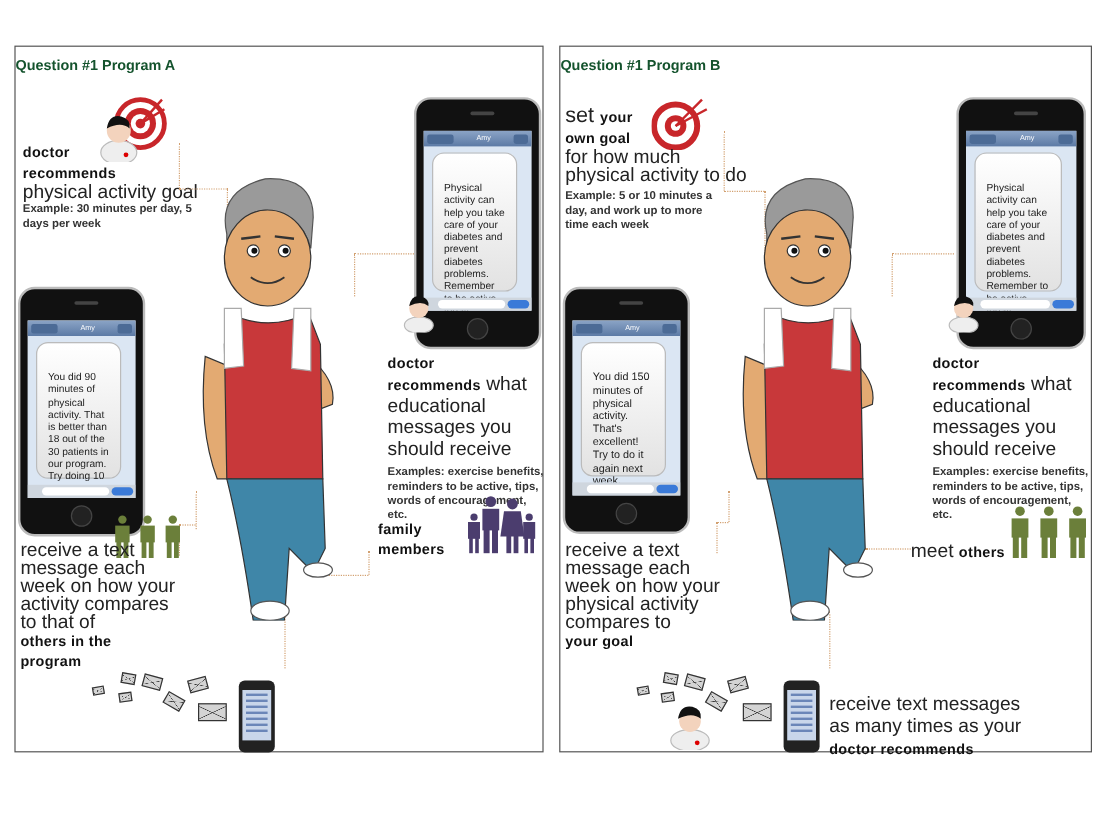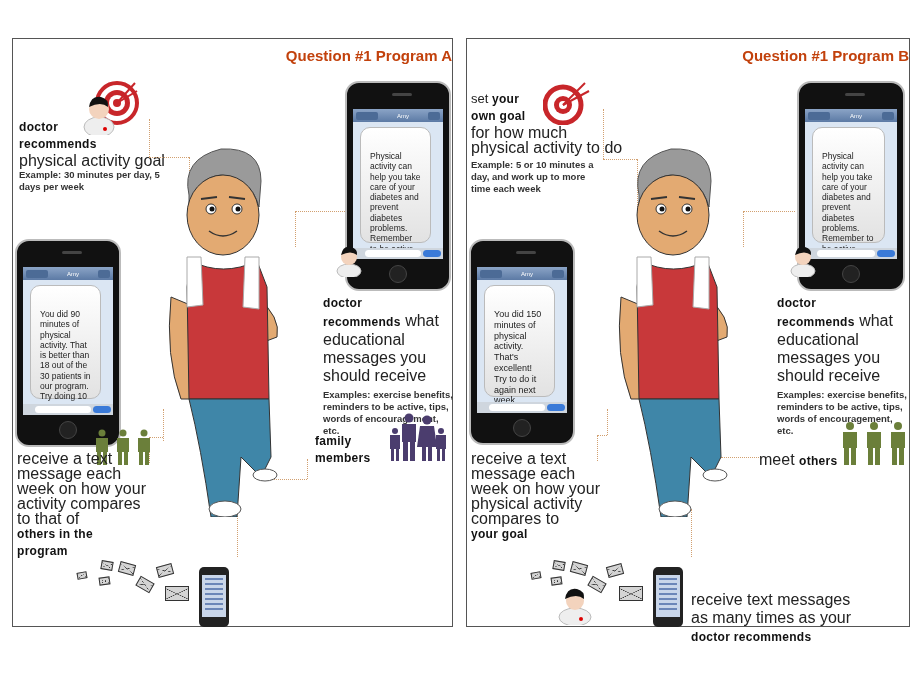--- a/index.html
+++ b/index.html
@@ -1,20 +1,20 @@
 <!DOCTYPE html>
 <html><head>
 <meta charset="utf-8">
 <style>
   html,body{margin:0;padding:0;background:#fff;}
   body{width:920px;height:690px;position:relative;overflow:hidden;font-family:"Liberation Sans",sans-serif;color:#222;}
   .panel{position:absolute;top:38px;height:589px;border:1px solid #555;background:#fff;box-sizing:border-box;}
   .panel-a{left:12px;width:441px;}
   .panel-b{left:466px;width:444px;}
-  .title{position:absolute;top:8px;left:0;right:0;text-align:right;font-weight:bold;font-size:15px;color:#c2410c;}
+  .title{position:absolute;top:8px;left:0;right:0;text-align:left;font-weight:bold;font-size:12px;color:#14532d;}
   .abs{position:absolute;}
   .txt{font-size:16px;line-height:15px;color:#222;}
   .big{font-size:12px;line-height:17px;font-weight:bold;letter-spacing:0.3px;color:#111;}
   .small{font-size:9.5px;line-height:12px;color:#333;font-weight:bold;}
   .dots-h{position:absolute;border-top:1px dotted #d2a070;height:0;}
   .dots-v{position:absolute;border-left:1px dotted #d2a070;width:0;}
   
   .phone{position:absolute;background:#111;border-radius:14px;border:2px solid #bbb;box-sizing:border-box;}
   .phone .cam{position:absolute;top:10px;left:50%;width:20px;height:3px;margin-left:-6px;background:#444;border-radius:2px;}
   .phone .screen{position:absolute;left:6px;right:6px;top:26px;bottom:30px;background:#dbe6f3;overflow:hidden;}
@@ -209,21 +209,21 @@
   <div class="title">Question #1 Program B</div>
 
   <svg class="abs" style="left:76px;top:40px" width="48" height="46" viewBox="0 0 48 46">
     <circle cx="20" cy="26" r="18" fill="#fff" stroke="#c8262a" stroke-width="5"></circle>
     <circle cx="20" cy="26" r="9" fill="#c8262a"></circle>
     <circle cx="20" cy="26" r="4" fill="#fff"></circle>
     <line x1="20" y1="26" x2="42" y2="4" stroke="#c8262a" stroke-width="2"></line>
     <line x1="20" y1="26" x2="46" y2="12" stroke="#c8262a" stroke-width="2"></line>
   </svg>
   <div class="abs" style="left:4px;top:50px;width:160px">
-    <div><span class="txt" style="font-size:13px">set </span><span class="big">your</span></div>
+    <div><span class="txt" style="font-size:18px">set </span><span class="big">your</span></div>
     <div class="big">own goal</div>
     <div class="txt">for how much</div>
     <div class="txt">physical activity to do</div>
     <div class="small" style="margin-top:4px;width:130px">Example: 5 or 10 minutes a day, and work up to more time each week</div>
   </div>
 
   <div class="dots-v" style="left:136px;top:70px;height:50px"></div>
   <div class="dots-h" style="left:136px;top:120px;width:34px"></div>
   <div class="dots-v" style="left:170px;top:120px;height:56px"></div>
   <div class="dots-h" style="left:276px;top:172px;width:52px"></div>
@@ -342,16 +342,16 @@
     <div class="scr">
         <i></i>
         <i></i>
         <i></i>
         <i></i>
         <i></i>
         <i></i>
         <i></i>
       </div>
   </div>
-  <div class="abs" style="left:224px;top:552px;width:180px">
+  <div class="abs" style="left:224px;top:540px;width:180px">
     <span class="txt">receive text messages as many times as your </span><span class="big">doctor recommends</span>
   </div>
 </div>
 
 </body></html>

